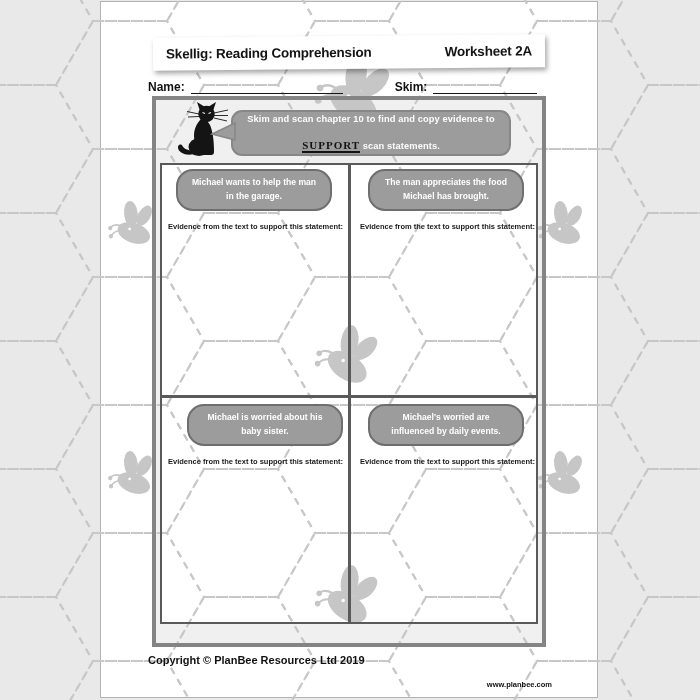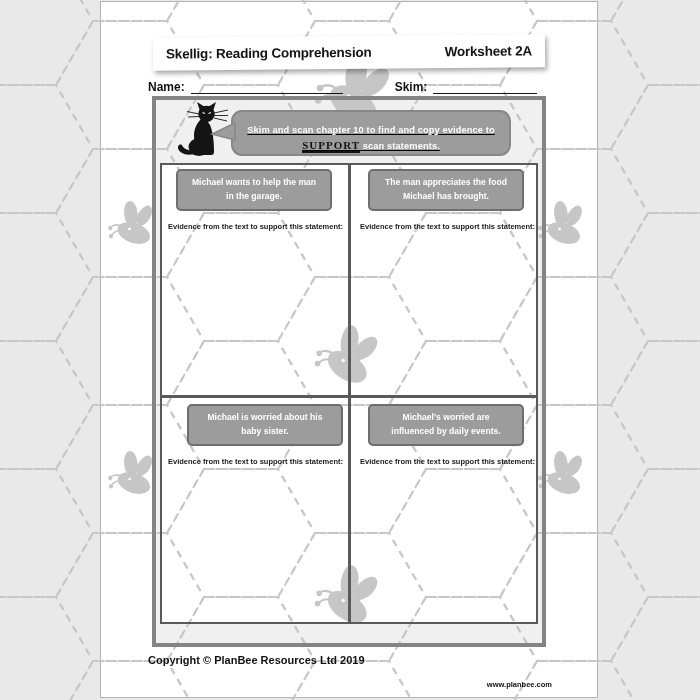--- a/index.html
+++ b/index.html
@@ -38,29 +38,29 @@
   .fld-label{font-size:12px;font-weight:bold;color:#111;}
   .fld-line{border-bottom:1.5px solid #161616;height:14px;}
   .name-line{width:152px;margin-left:6px;}
   .date-label{margin-left:52px;}
   .date-line{width:104px;margin-left:6px;}
 
   
   .cat{left:176px;top:102px;width:52px;height:56px;position:absolute;overflow:visible;}
   .bubble{left:231px;top:110px;width:280px;height:46px;background:var(--bubble,#9c9c9c);
           border:2px solid #878787;border-radius:11px;box-sizing:border-box;
-          display:flex;flex-direction:column;justify-content:flex-end;text-align:center;text-decoration:underline;}
+          display:flex;flex-direction:column;justify-content:space-between;text-align:center;}
   .bubble-tail{position:absolute;left:-21px;top:9px;width:24px;height:22px;overflow:visible;}
   .bubble-line{font-size:9.3px;font-weight:bold;color:#fdfdfd;letter-spacing:0.1px;line-height:1.55;}
   .support{font-family:"Liberation Serif",serif;font-size:11px;font-weight:bold;color:#131313;
            border-bottom:2px solid #131313;letter-spacing:1px;}
 
   
   .pill{position:absolute;width:156px;height:42px;background:var(--pill,#9c9c9c);
-        border:2px solid var(--pill-border,#6e6e6e);border-radius:5px;box-sizing:border-box;
+        border:2px solid var(--pill-border,#6e6e6e);border-radius:17px;box-sizing:border-box;
         display:flex;align-items:center;justify-content:center;text-align:center;
         font-size:8.6px;font-weight:bold;color:#ffffff;line-height:1.6;padding:0 11px;}
   .pill-q1{left:176px;top:169px;}
   .pill-q2{left:368px;top:169px;}
   .pill-q3{left:187px;top:404px;}
   .pill-q4{left:368px;top:404px;}
 
   .evidence{position:absolute;width:160px;font-size:7.5px;font-weight:bold;color:#1a1a1a;white-space:nowrap;}
   .ev-q1{left:168px;top:222px;}
   .ev-q2{left:360px;top:222px;}

